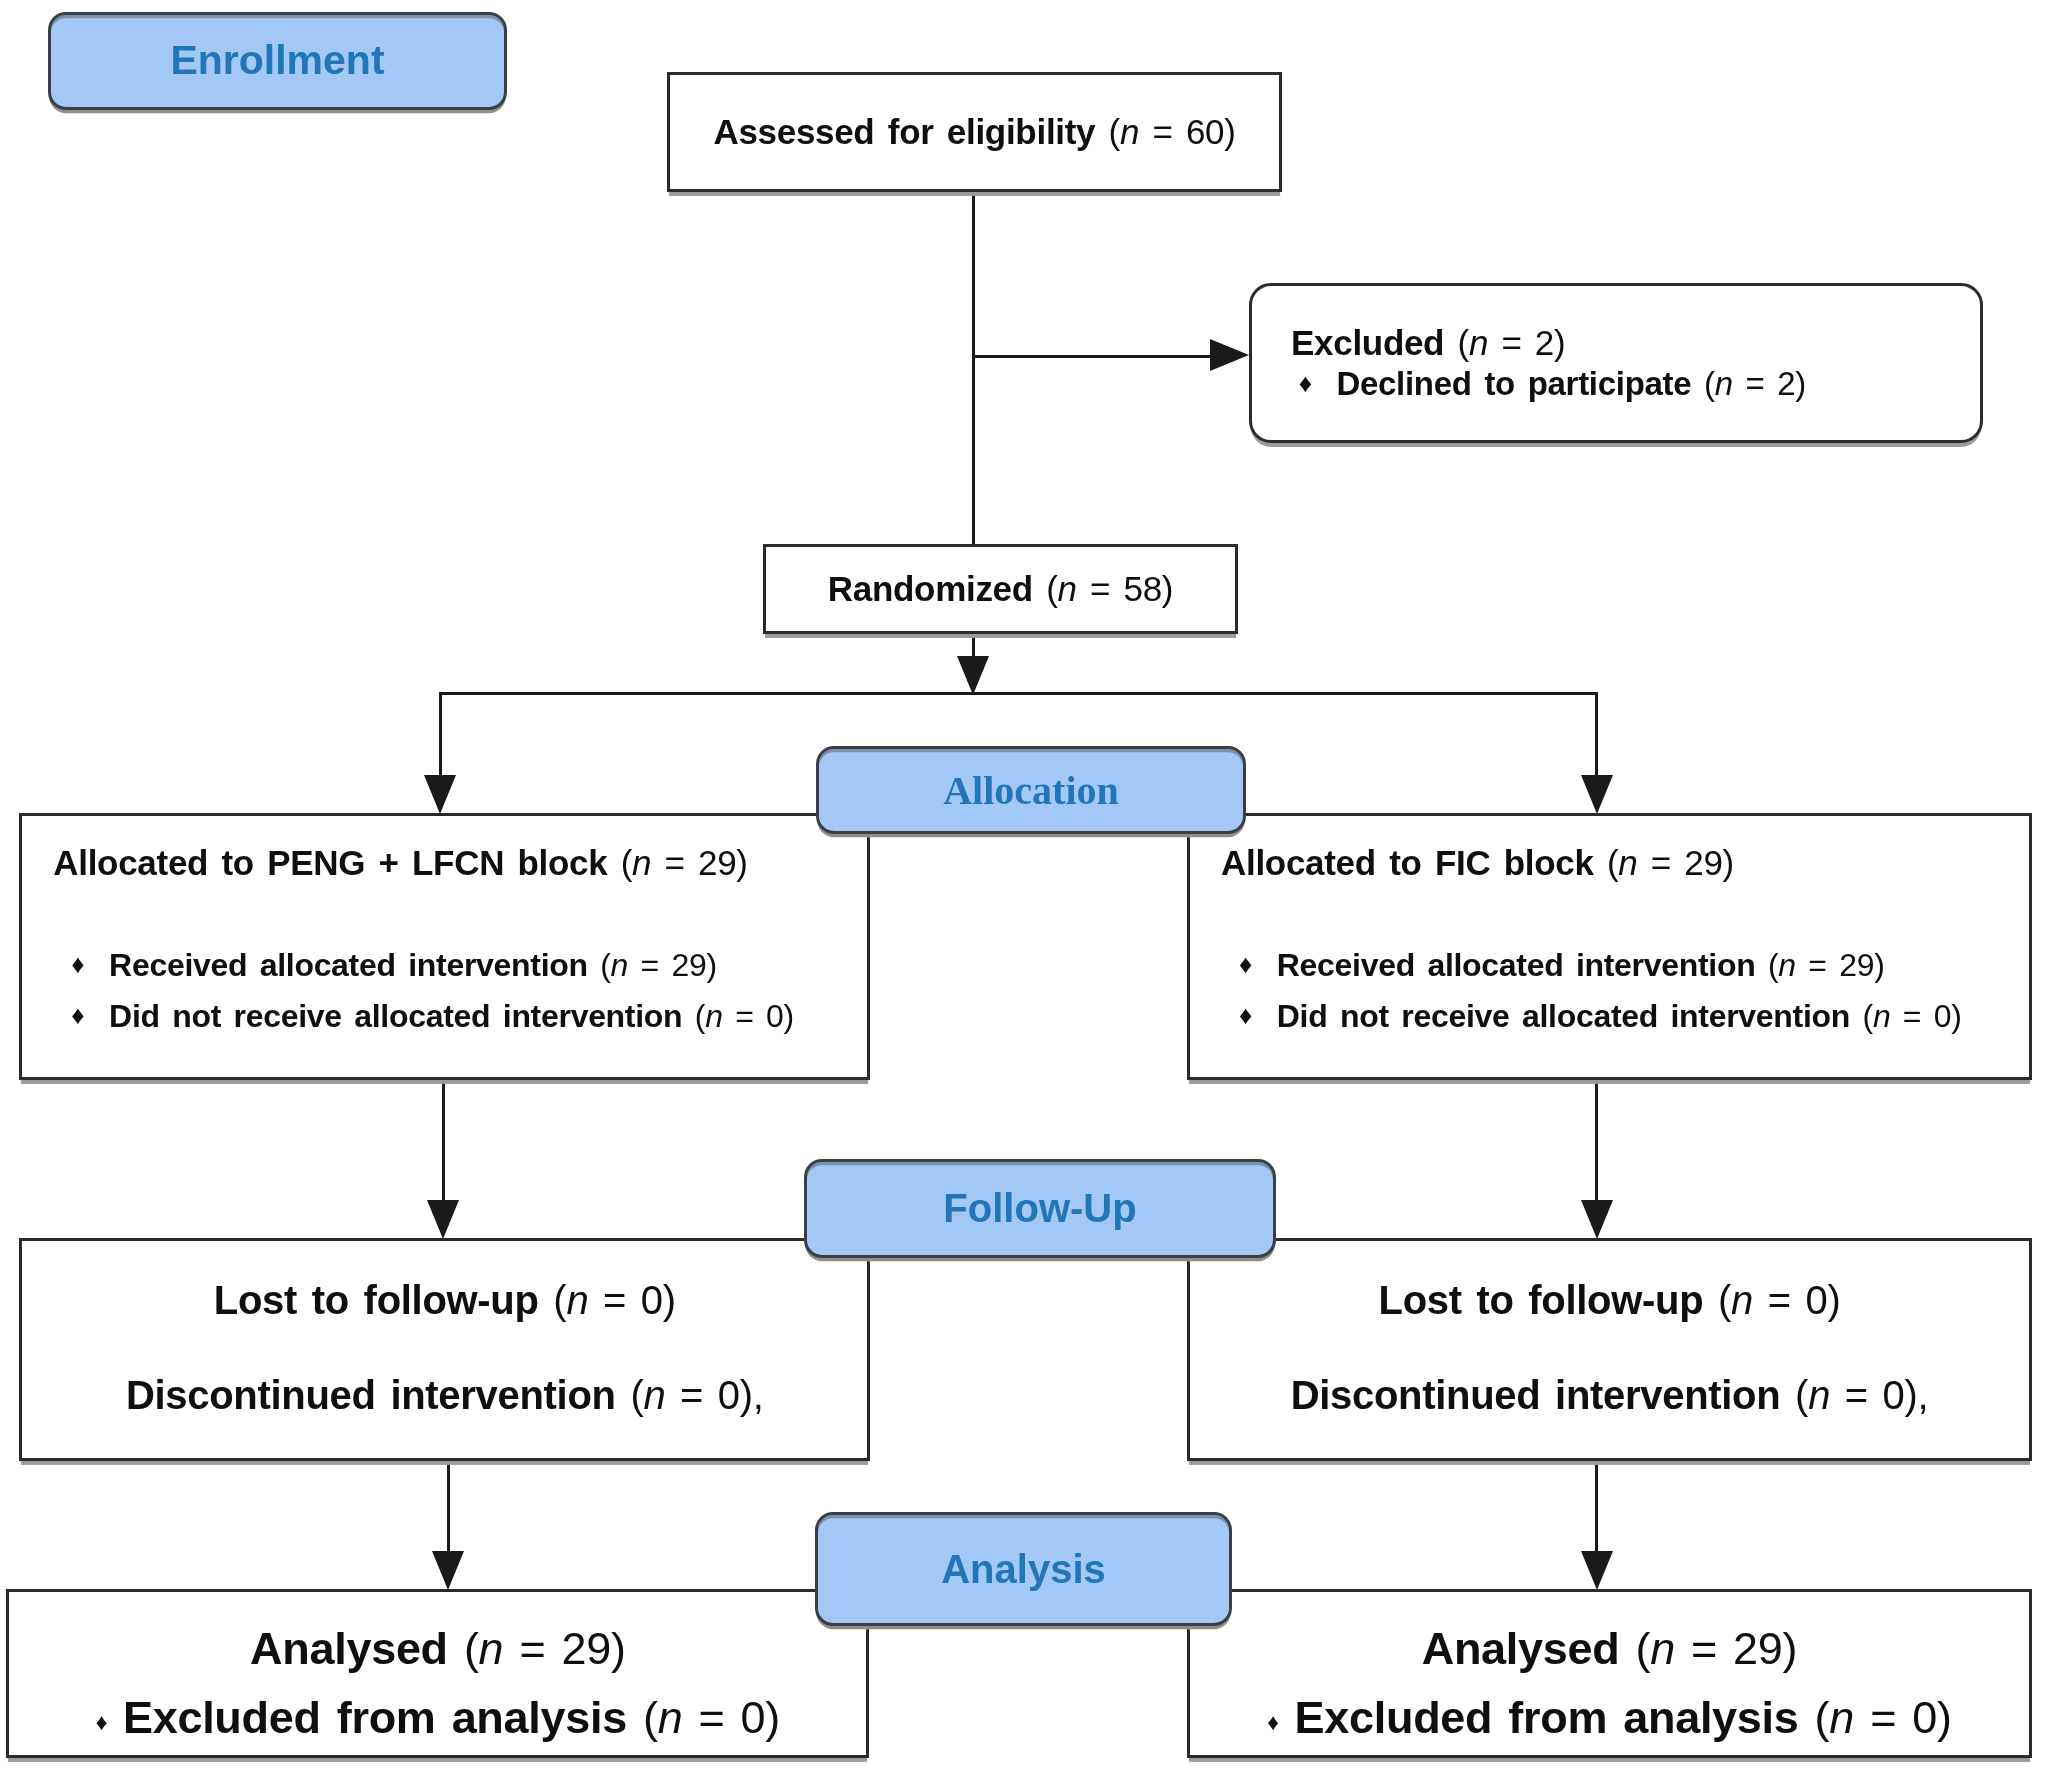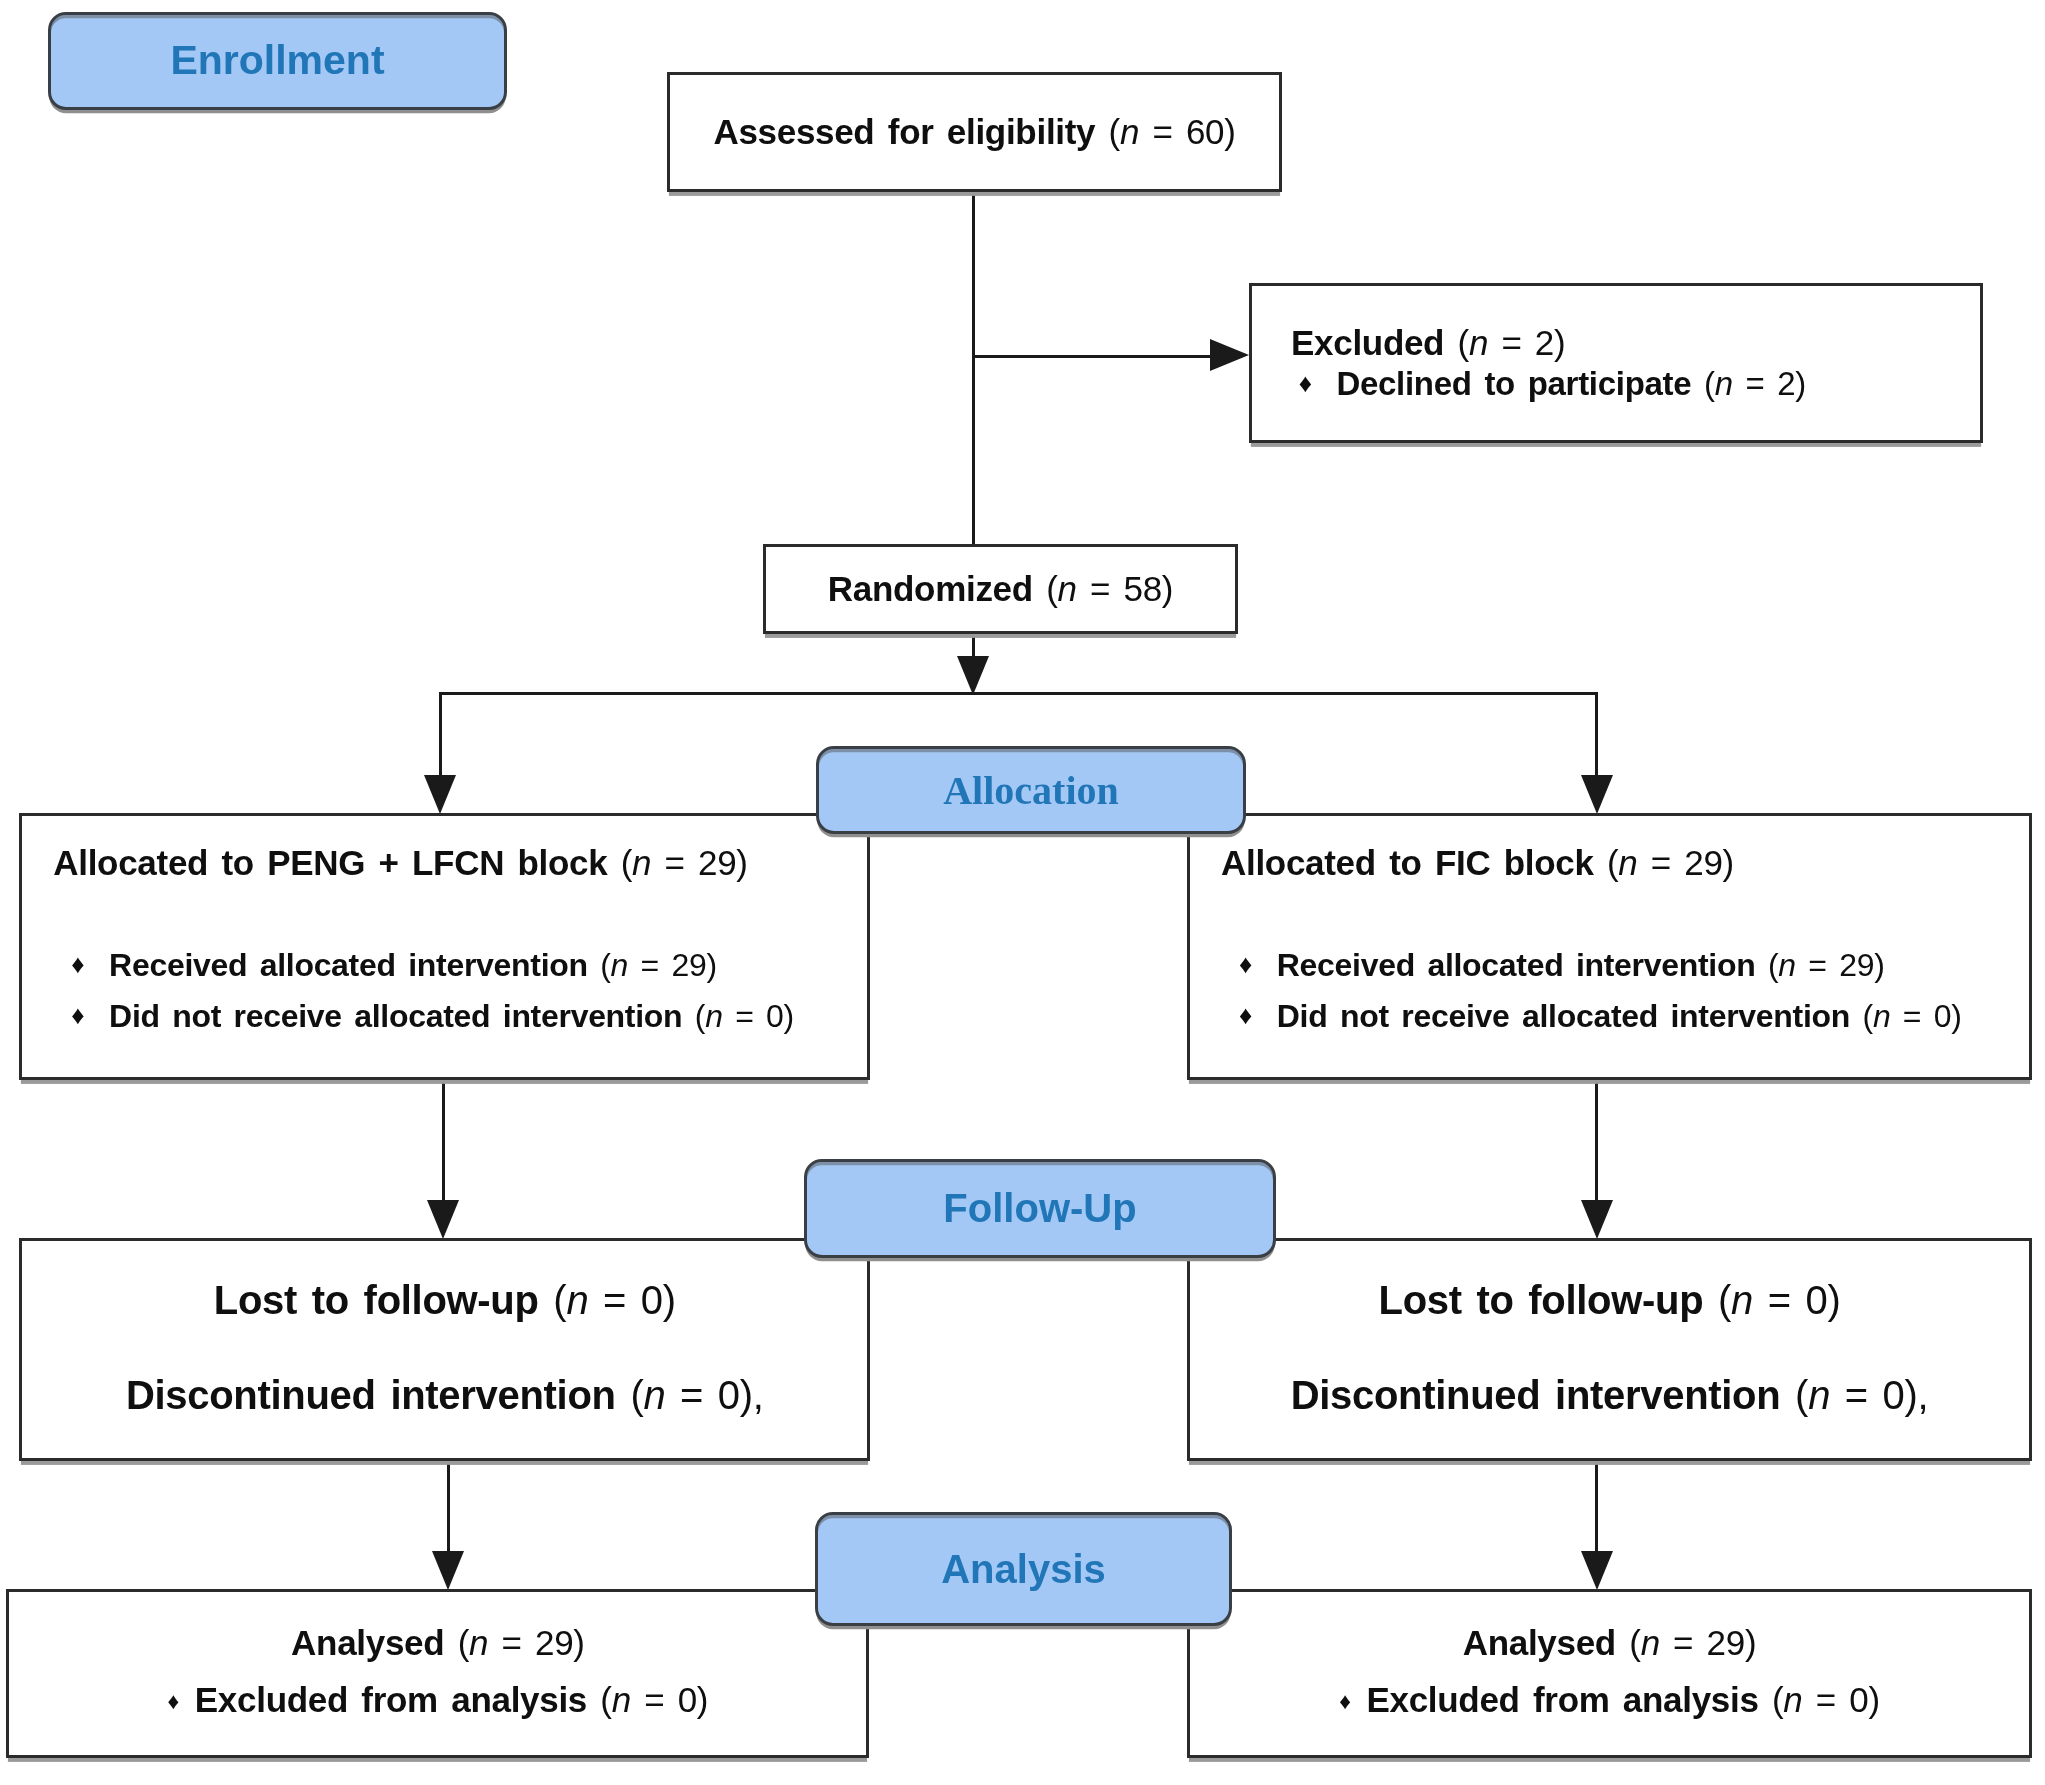--- a/index.html
+++ b/index.html
@@ -33,29 +33,29 @@
   .bullets{display:flex;flex-direction:column;}
   .bullet-row{display:flex;align-items:baseline;}
   .bullet{font-size:26px;line-height:1;margin-right:24.5px;transform:translateY(-2.6px);}
   .bullet.small{font-size:23px;margin-right:15.5px;}
 
   
   .alloc-box{padding:27px 0 0 31px;}
   .alloc-box .bullets{margin-top:64px;gap:14px;margin-left:18px;}
   .alloc-box .bullet-row .nline{font-size:32px;}
 
-  .excl-box{display:flex;flex-direction:column;justify-content:center;gap:2px;padding-left:39px;}
+  .excl-box{display:flex;flex-direction:column;justify-content:center;gap:2px;padding-left:39px;border-radius:22px;}
   .excl-box .bullet-row{margin-left:7.7px;}
   .excl-box .bullet-row .nline{font-size:33px;}
 
   .fu-box{display:flex;flex-direction:column;align-items:center;padding-top:37px;gap:50px;}
   .fu-box .nline{font-size:40px;}
 
   .an-box{display:flex;flex-direction:column;align-items:center;padding-top:31px;gap:16.7px;}
-  .an-box .nline{font-size:35px;}
+  .an-box .nline{font-size:45px;}
 </style>
 </head>
 <body>
 
 <div class="canvas">
 
   <div class="vline" style="left:972px;top:192px;height:352px;"></div>
   <div class="hline" style="left:972px;top:355px;width:240px;"></div>
   <div class="arrow right" style="left:1210px;top:339px;"></div>
 

